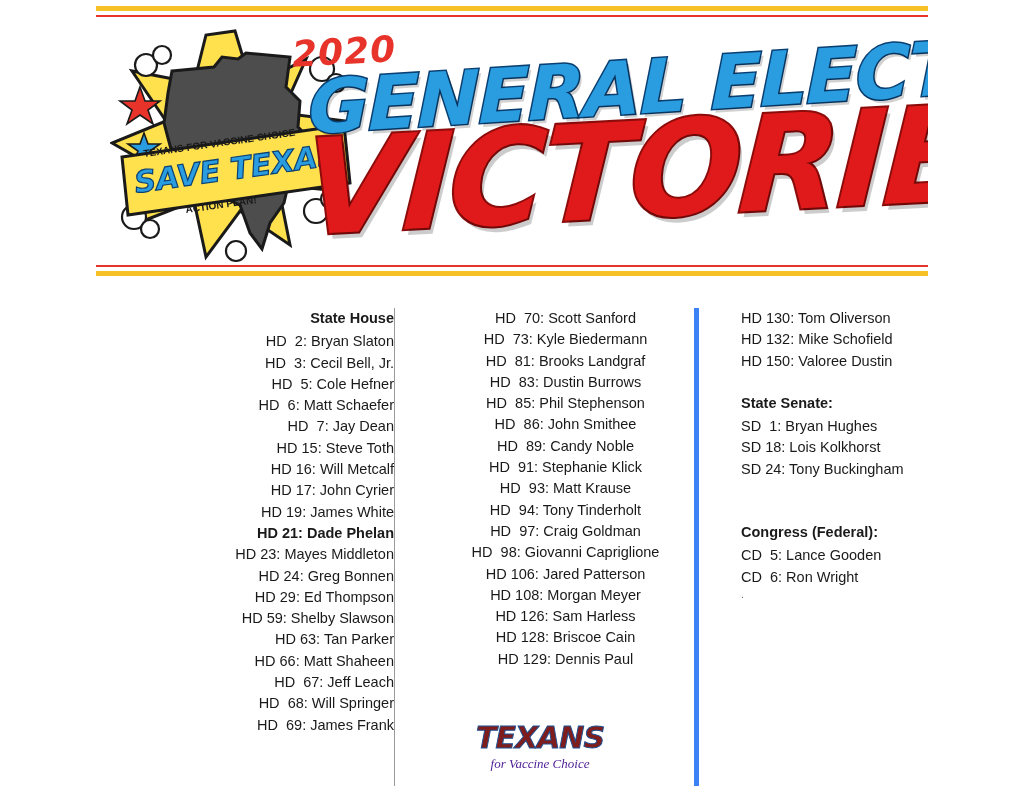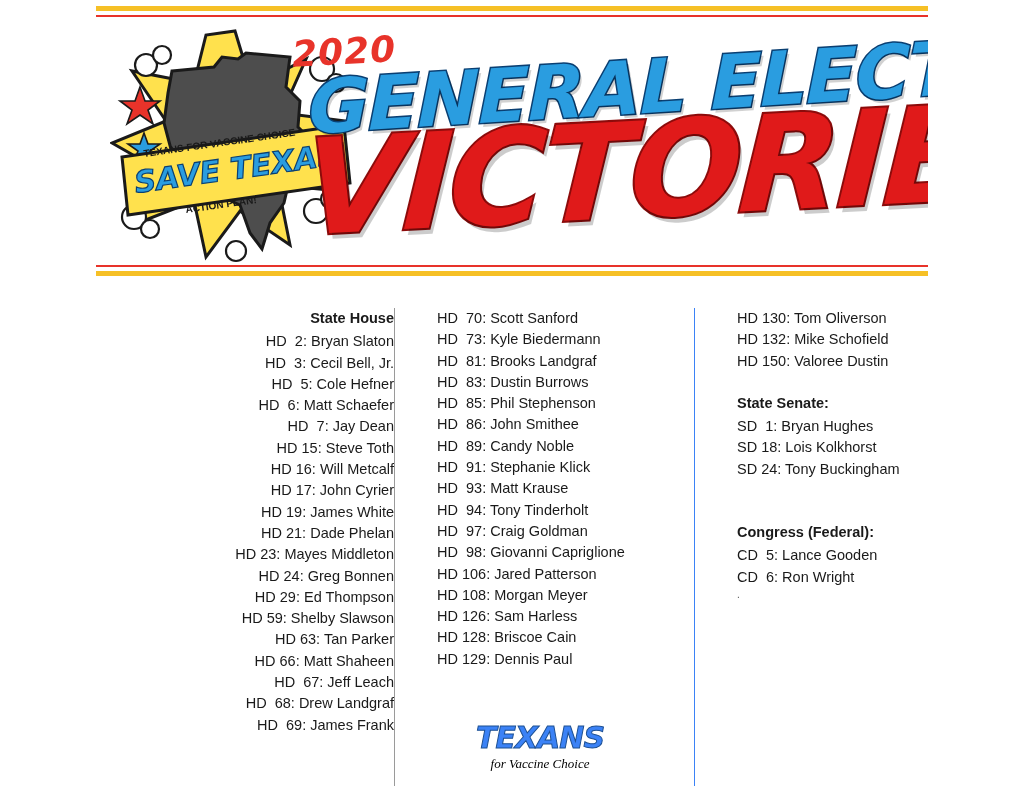--- a/index.html
+++ b/index.html
@@ -112,34 +112,34 @@
     height: 478px;
     display: flex;
   }
   .col {
     position: relative;
     box-sizing: border-box;
     padding: 0 0 0 42px;
     font-size: 14.5px;
   }
   .col-1 { width: 298px; text-align: right; }
-  .col-2 { width: 300px; border-left: 1px solid #9a9a9a; }
-  .col-3 { width: 234px; border-left: 1px solid #3b82f6; }
+  .col-2 { width: 300px; border-left: 1px solid #9a9a9a; text-align: center; }
+  .col-3 { width: 234px; border-left: 5px solid #3b82f6; }
 
   .section-title {
     font-weight: bold;
     font-size: 14.5px;
     margin: 0 0 2px 0;
     line-height: 21.3px;
   }
   .entry {
     line-height: 21.3px;
     white-space: pre;
   }
-  .entry.bold { font-weight: normal; margin-left: 10px; }
+  .entry.bold { font-weight: bold; margin-left: 10px; }
   .spacer { height: 21px; }
   .tiny-dot {
     font-size: 10px;
     line-height: 14px;
     color: #555;
   }
 
   
   .footer-logo {
     position: absolute;
@@ -147,29 +147,29 @@
     top: 722px;
     width: 132px;
     text-align: center;
   }
   .footer-logo .tv-main {
     font-family: "DejaVu Sans", sans-serif;
     font-weight: bold;
     font-style: italic;
     font-size: 30px;
     line-height: 32px;
-    color: #3b82f6;
+    color: #7f1d1d;
     letter-spacing: -1px;
     -webkit-text-stroke: 1px #1d4f91;
   }
   .footer-logo .tv-sub {
     font-family: "Liberation Serif", serif;
     font-style: italic;
     font-size: 13px;
-    color: #000000;
+    color: #4c1d95;
     margin-top: 2px;
   }
 </style>
 </head>
 <body>
 
 <div class="banner">
   <div class="banner-inner"></div>
 
   <svg class="burst" viewBox="0 0 250 240">
@@ -226,21 +226,21 @@
         <div class="entry">HD 17: John Cyrier</div>
         <div class="entry">HD 19: James White</div>
         <div class="entry bold">HD 21: Dade Phelan</div>
         <div class="entry">HD 23: Mayes Middleton</div>
         <div class="entry">HD 24: Greg Bonnen</div>
         <div class="entry">HD 29: Ed Thompson</div>
         <div class="entry">HD 59: Shelby Slawson</div>
         <div class="entry">HD 63: Tan Parker</div>
         <div class="entry">HD 66: Matt Shaheen</div>
         <div class="entry">HD  67: Jeff Leach</div>
-        <div class="entry">HD  68: Drew Landgraf</div>
+        <div class="entry">HD  68: Will Springer</div>
         <div class="entry">HD  69: James Frank</div>
       </div>
   </div>
 
   <div class="col col-2">
     <div>
         <div class="entry">HD  70: Scott Sanford</div>
         <div class="entry">HD  73: Kyle Biedermann</div>
         <div class="entry">HD  81: Brooks Landgraf</div>
         <div class="entry">HD  83: Dustin Burrows</div>

